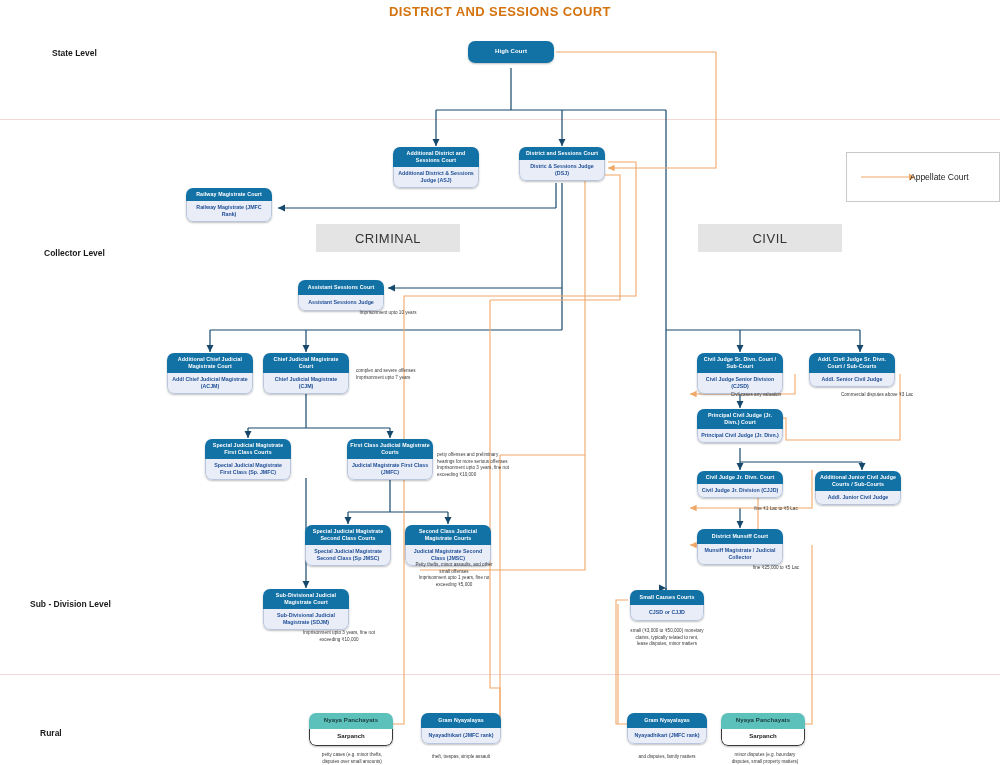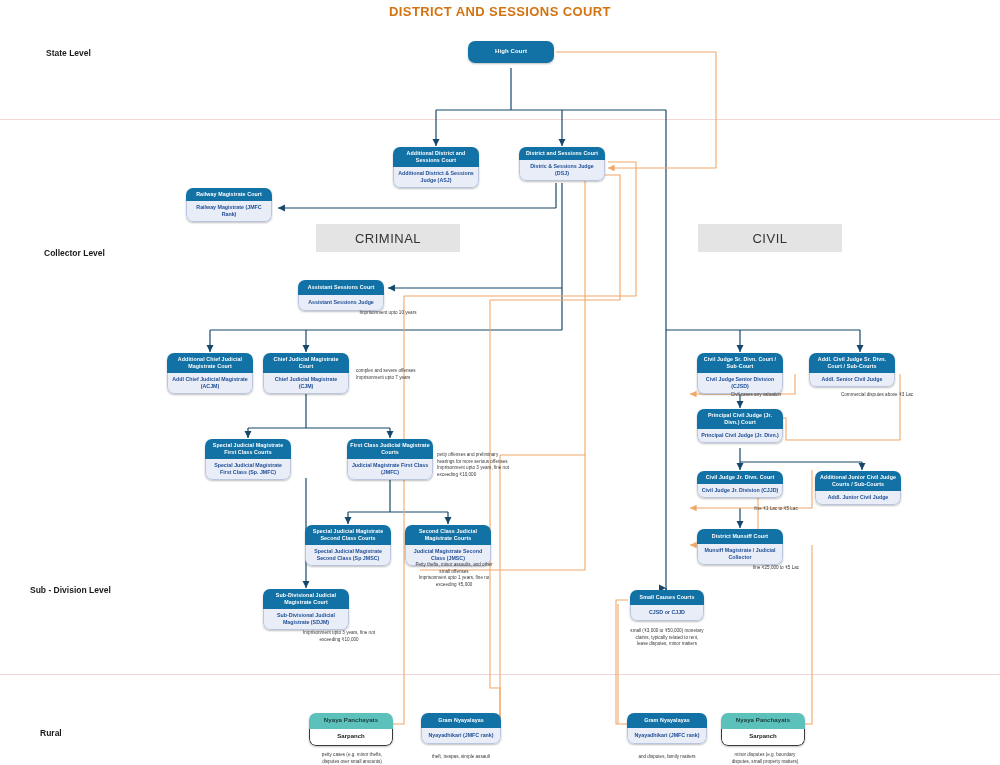--- a/index.html
+++ b/index.html
@@ -119,28 +119,35 @@
       <path d="M758,482 L758,482"></path>
       <path d="M628,600 L616,600 L616,724 L690,724"></path>
       <path d="M618,604 L618,724"></path>
       <path d="M804,724 L812,724 L812,545"></path>
       <path d="M404,600 L404,724 L384,724"></path>
       <path d="M490,300 L490,688 L500,688 L500,724 L496,724"></path>
       <path d="M500,455 L500,724"></path>
     </g>
   </svg>
 
-  <div class="lvl" style="left:46px;top:48px">State Level</div>
+  <div class="lvl" style="left:52px;top:48px">State Level</div>
   <div class="lvl" style="left:44px;top:248px">Collector Level</div>
-  <div class="lvl" style="left:30px;top:585px">Sub - Division Level</div>
+  <div class="lvl" style="left:30px;top:599px">Sub - Division Level</div>
   <div class="lvl" style="left:40px;top:728px">Rural</div>
 
   <div class="band" style="left:698px;top:224px;width:144px;height:28px">CIVIL</div>
   <div class="band" style="left:316px;top:224px;width:144px;height:28px">CRIMINAL</div>
 
+  <div class="legend">
+    <svg width="60" height="14" style="position:absolute;left:12px;top:17px">
+      <path d="M2,7 L50,7" stroke="#f0a868" stroke-width="1.2" fill="none"></path>
+      <path d="M50,3.5 L56,7 L50,10.5 z" fill="#f0a868"></path>
+    </svg>
+    <span class="lbl">Appellate Court</span>
+  </div>
 
   <div class="node teal" style="left:468px;top:41px;width:86px">
     <div class="hd" style="padding:7px 3px">High Court</div>
   </div>
 
   <div class="node" style="left:393px;top:147px;width:86px">
     <div class="hd">Additional District and Sessions Court</div>
     <div class="bd">Additional District &amp; Sessions Judge (ASJ)</div>
   </div>
 

